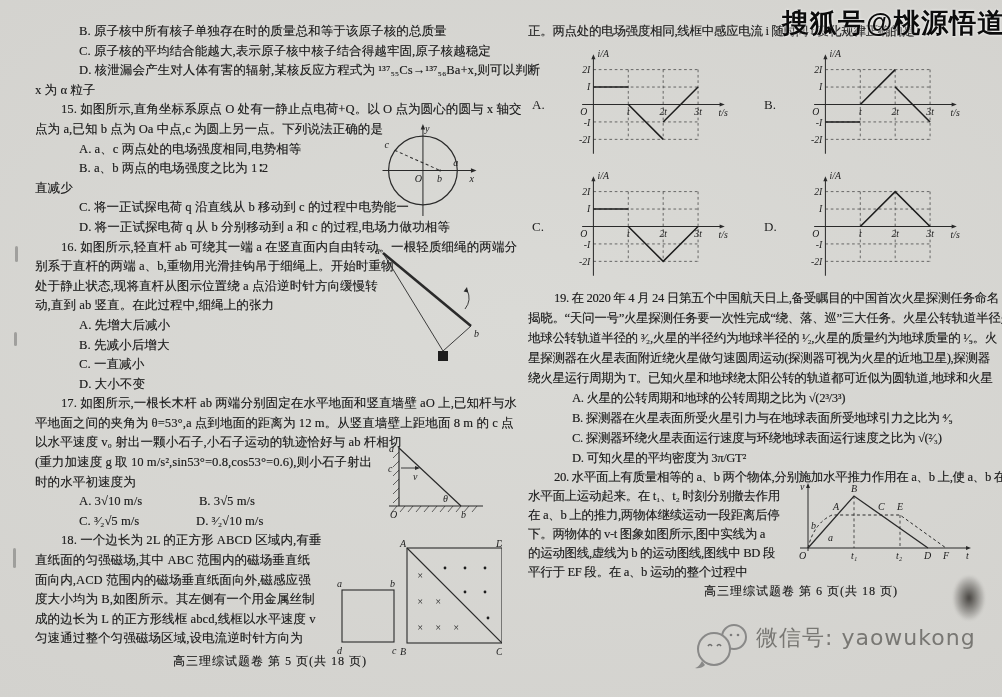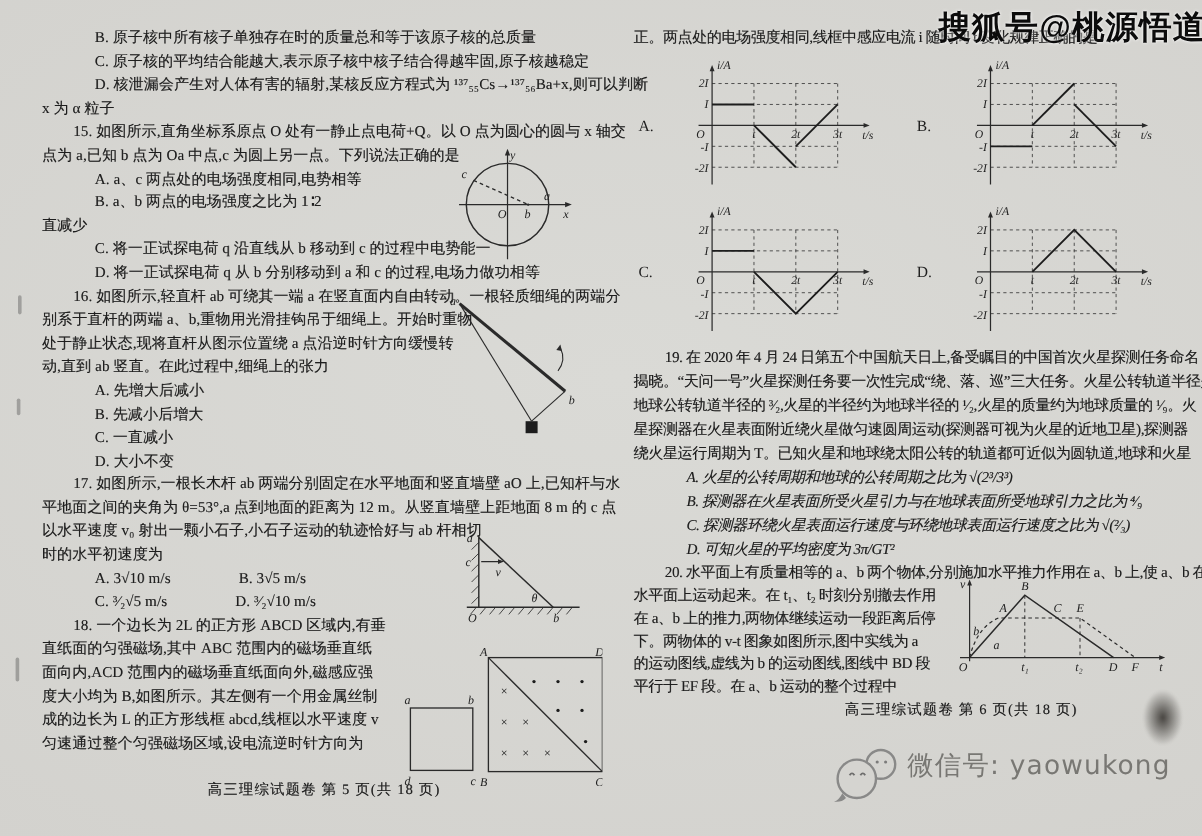--- a/index.html
+++ b/index.html
@@ -12,24 +12,24 @@
   }
   .page{position:absolute;top:22px;}
   .page-left{left:35px;width:470px;}
   .page-right{left:523px;width:466px;padding-left:5px;}
   .tline{font-size:12.5px;line-height:19.6px;white-space:nowrap;letter-spacing:0.1px;
          text-shadow:0.25px 0 0 rgba(25,25,25,.45);}
   .page-right .tline{letter-spacing:-0.3px;line-height:20px;}
   .ind1{padding-left:26px;}
   .ind2{padding-left:44px;}
   .pre{white-space:pre;}
-  .tall{line-height:31px;font-style:italic;}
+  .tall{line-height:31px;}
   .frac{line-height:24px;}
   .q20-lines .tline{line-height:19px;}
-  .footer{font-size:12px;text-align:center;margin-top:21px;letter-spacing:1px;
+  .footer{font-size:12px;text-align:center;margin-top:4px;letter-spacing:1px;
           text-shadow:0.25px 0 0 rgba(25,25,25,.45);}
   .footer-right{padding-left:80px;margin-top:1px;}
 
   .fig{position:absolute;}
   .fig svg{display:block;width:100%;height:100%;}
   .fig text{font-size:10px;font-style:italic;fill:#222;font-family:"Liberation Serif",serif;}
   .fig .strk{stroke:#2a2a2a;fill:none;}
   .fig .dash{stroke:#2a2a2a;fill:none;stroke-dasharray:3,2.6;}
 
   .intro-line{font-size:12.5px;line-height:18px;white-space:nowrap;letter-spacing:-0.3px;
@@ -77,20 +77,21 @@
         <div class="tline">别系于直杆的两端 a、b,重物用光滑挂钩吊于细绳上。开始时重物</div>
         <div class="tline">处于静止状态,现将直杆从图示位置绕 a 点沿逆时针方向缓慢转</div>
         <div class="tline">动,直到 ab 竖直。在此过程中,细绳上的张力</div>
         <div class="tline ind2">A. 先增大后减小</div>
         <div class="tline ind2">B. 先减小后增大</div>
         <div class="tline ind2">C. 一直减小</div>
         <div class="tline ind2">D. 大小不变</div>
         <div class="tline ind1">17. 如图所示,一根长木杆 ab 两端分别固定在水平地面和竖直墙壁 aO 上,已知杆与水</div>
         <div class="tline">平地面之间的夹角为 θ=53°,a 点到地面的距离为 12 m。从竖直墙壁上距地面 8 m 的 c 点</div>
         <div class="tline">以水平速度 v₀ 射出一颗小石子,小石子运动的轨迹恰好与 ab 杆相切</div>
+        <div class="tline">(重力加速度 g 取 10 m/s²,sin53°=0.8,cos53°=0.6),则小石子射出</div>
         <div class="tline">时的水平初速度为</div>
         <div class="tline ind2 pre">A. 3√10 m/s     B. 3√5 m/s</div>
         <div class="tline ind2 pre">C. ³⁄₂√5 m/s     D. ³⁄₂√10 m/s</div>
         <div class="tline ind1">18. 一个边长为 2L 的正方形 ABCD 区域内,有垂</div>
         <div class="tline">直纸面的匀强磁场,其中 ABC 范围内的磁场垂直纸</div>
         <div class="tline">面向内,ACD 范围内的磁场垂直纸面向外,磁感应强</div>
         <div class="tline">度大小均为 B,如图所示。其左侧有一个用金属丝制</div>
         <div class="tline">成的边长为 L 的正方形线框 abcd,线框以水平速度 v</div>
         <div class="tline">匀速通过整个匀强磁场区域,设电流逆时针方向为</div>
       </div>

